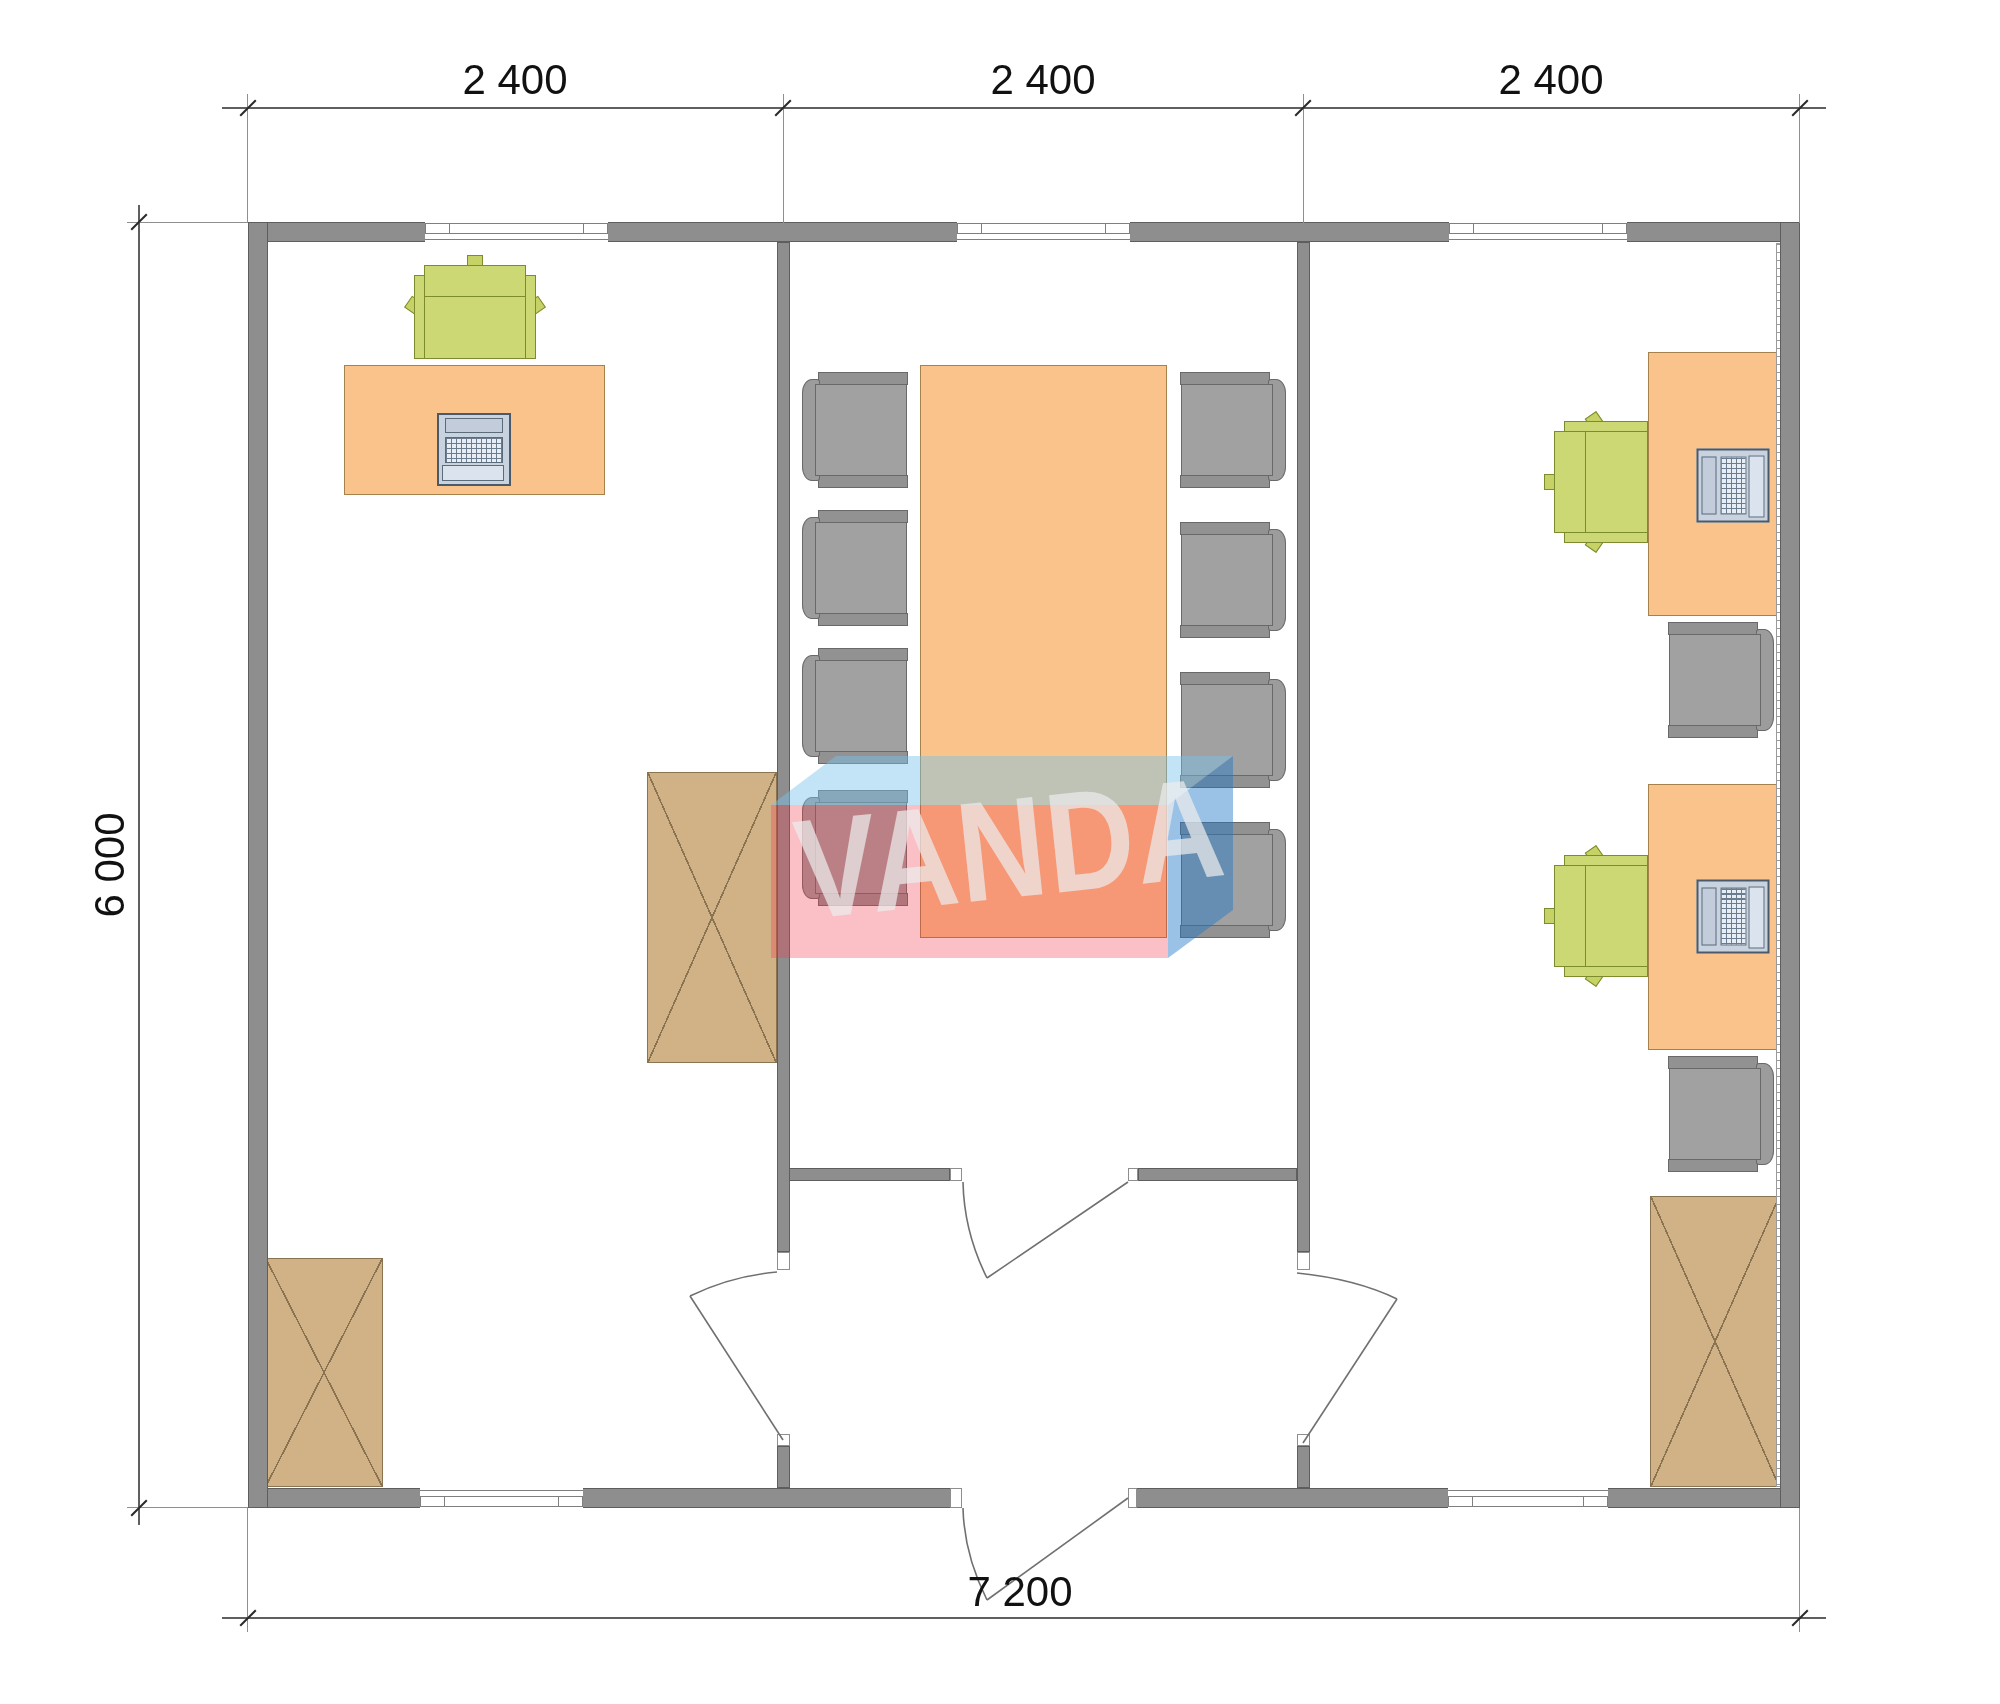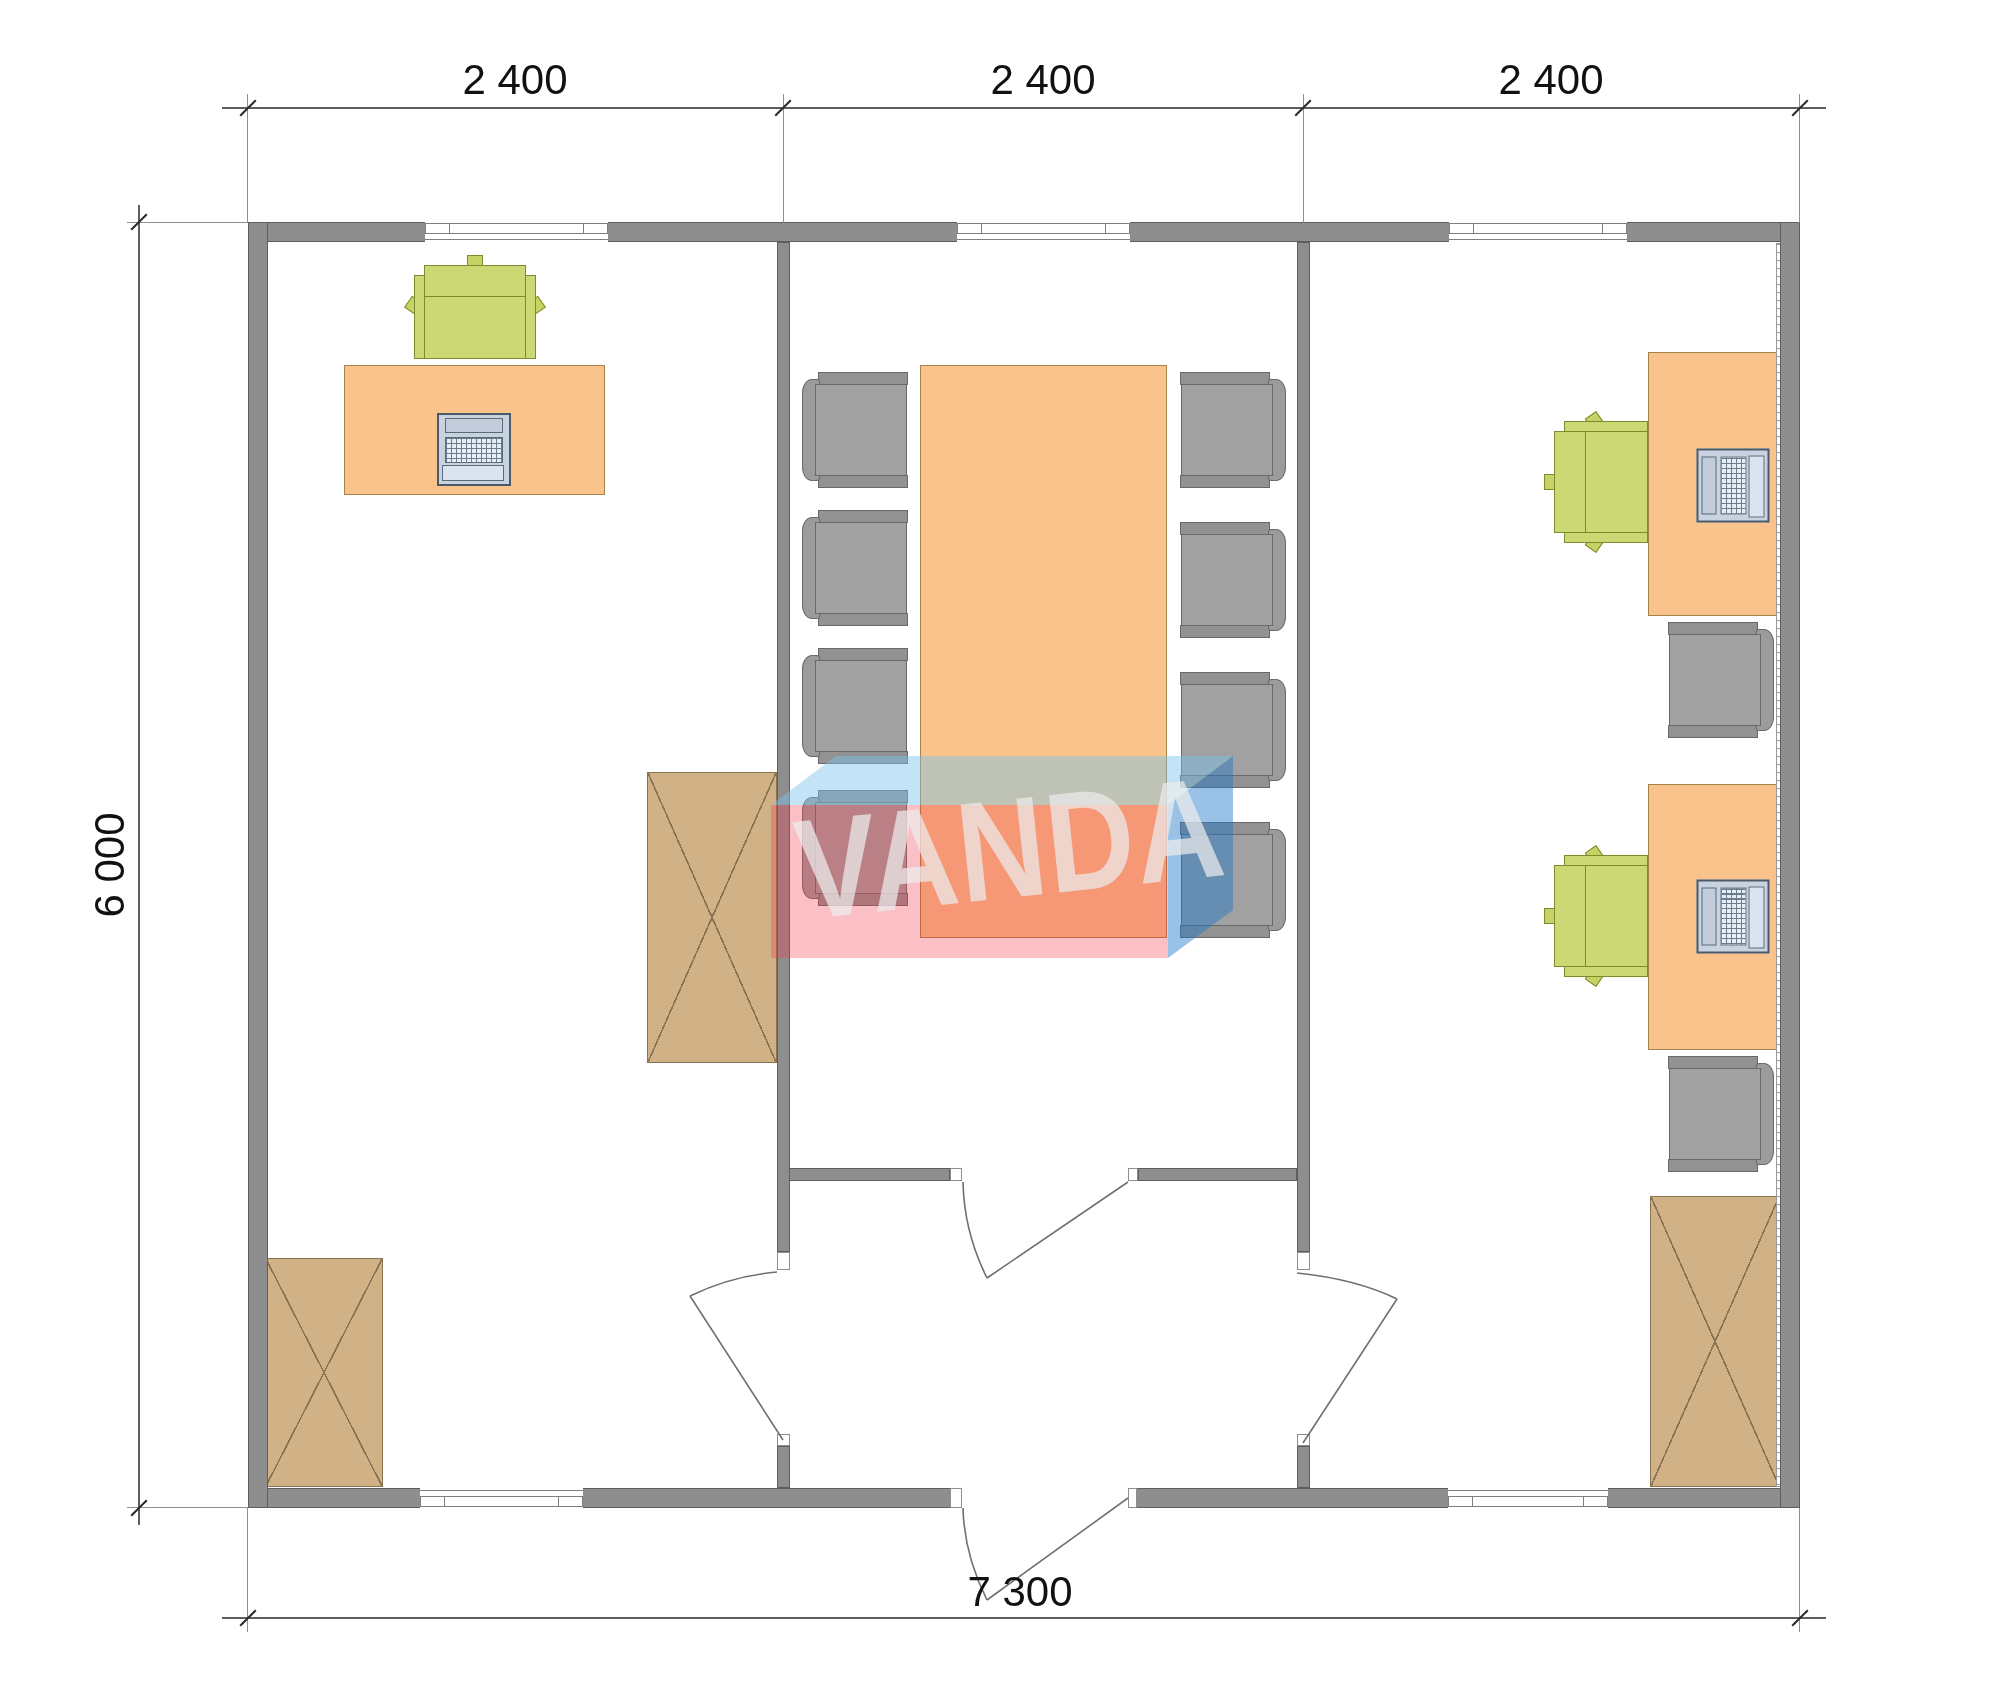--- a/index.html
+++ b/index.html
@@ -290,21 +290,21 @@
   <div class="ext-line" style="left:127px; top:1507px; width:121px; height:1px;"></div>
   <div class="tick" style="left:128px; top:221px;"></div>
   <div class="tick" style="left:128px; top:1507px;"></div>
   <div class="dim-label vert" style="left:110px; top:865px;">6 000</div>
 
   <div class="dim-line" style="left:222px; top:1617px; width:1604px; height:2px;"></div>
   <div class="ext-line" style="left:247px;  top:1508px; width:1px; height:124px;"></div>
   <div class="ext-line" style="left:1799px; top:1508px; width:1px; height:124px;"></div>
   <div class="tick" style="left:237px;  top:1617px;"></div>
   <div class="tick" style="left:1789px; top:1617px;"></div>
-  <div class="dim-label" style="left:1020px; top:1568px;">7 300</div>
+  <div class="dim-label" style="left:1020px; top:1568px;">7 200</div>
 
   <div class="wm">
     <svg width="466" height="215" viewBox="0 0 466 215">
       <polygon points="0,57 65,8 462,8 397,57" fill="#78c3eb" fill-opacity="0.45"></polygon>
       <polygon points="397,57 462,8 462,162 397,210" fill="#1e78c8" fill-opacity="0.45"></polygon>
       <polygon points="0,57 397,57 397,210 0,210" fill="#ef3c4b" fill-opacity="0.32"></polygon>
     </svg>
     <div class="wm-text">VANDA</div>
   </div>
 

